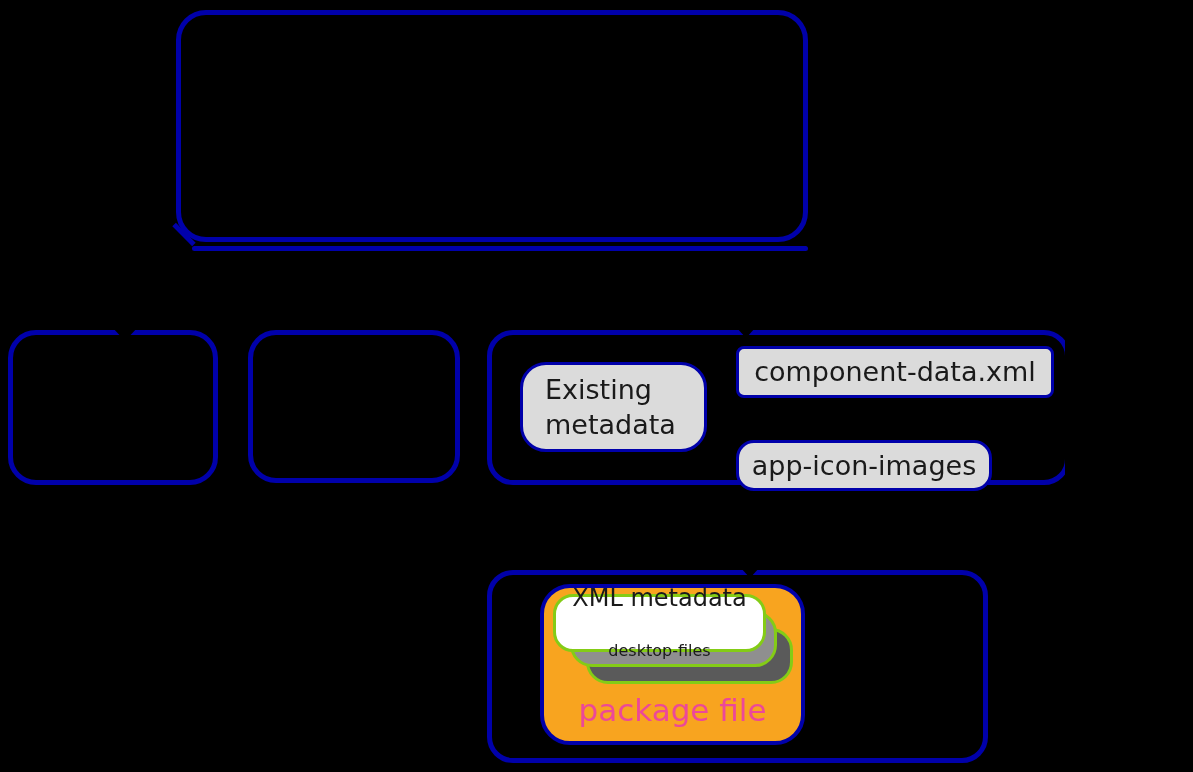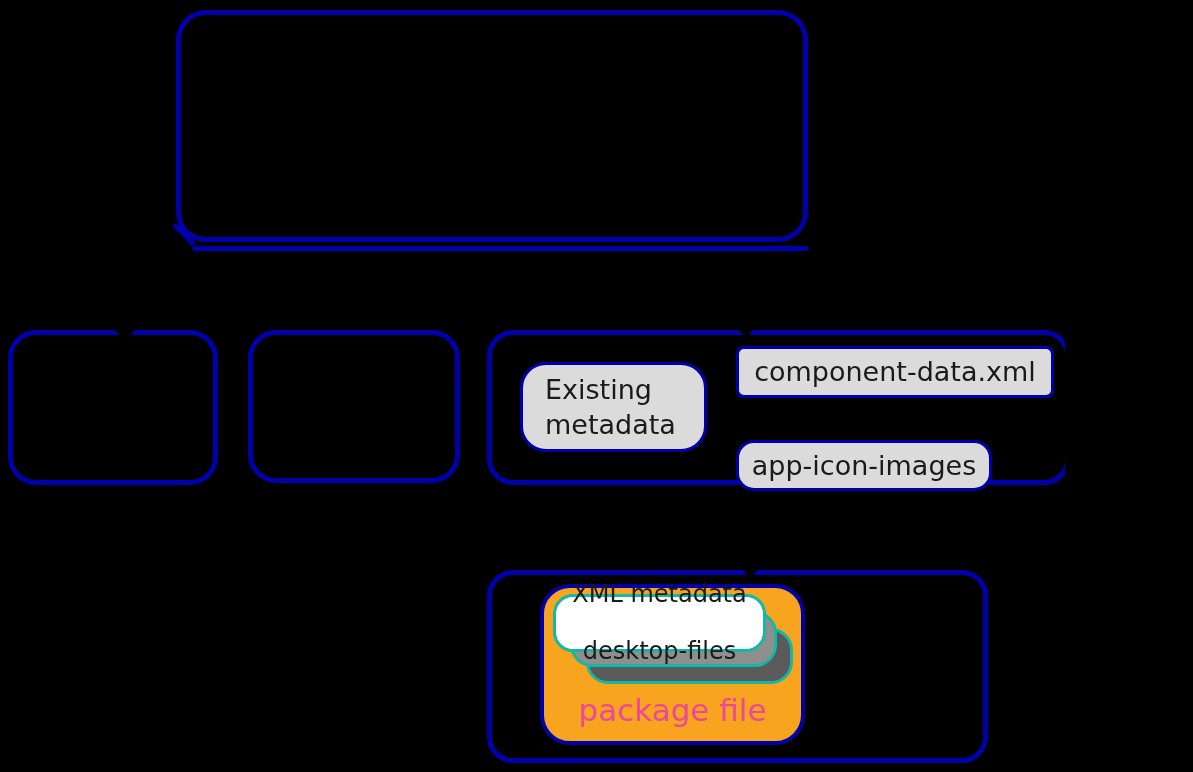--- a/index.html
+++ b/index.html
@@ -66,38 +66,38 @@
     position: absolute;
     left: 540px; top: 584px; width: 265px; height: 161px;
     box-sizing: border-box;
     background: #F8A41F;
     border: 4px solid #0000AA;
     border-radius: 30px;
   }
   .card {
     position: absolute;
     box-sizing: border-box;
-    border: 3px solid #14b8a6;
+    border: 3px solid #84cc16;
     border-radius: 22px;
     width: 207px; height: 56px; gap: 32px;
   }
   .card-back  { left: 586px; top: 628px; background: #5A5A5A; }
   .card-mid   { left: 570px; top: 611px; background: #8F8F8F; }
   .card-front {
     left: 553px; top: 594px; width: 213px; height: 58px;
     background: #FFFFFF;
     border-radius: 20px;
     display: flex;
     flex-direction: column;
     align-items: center;
     justify-content: center;
     color: #1A1A1A;
   }
   .card-line1 { font-size: 24px; line-height: 1.05; }
-  .card-line2 { font-size: 24px; line-height: 1.05; }
+  .card-line2 { font-size: 16px; line-height: 1.05; }
 
   .package-label {
     position: absolute;
     left: 540px; top: 692px; width: 265px;
     text-align: center;
     font-size: 31px;
     color: #ec4899;
   }
 </style>
 </head>

